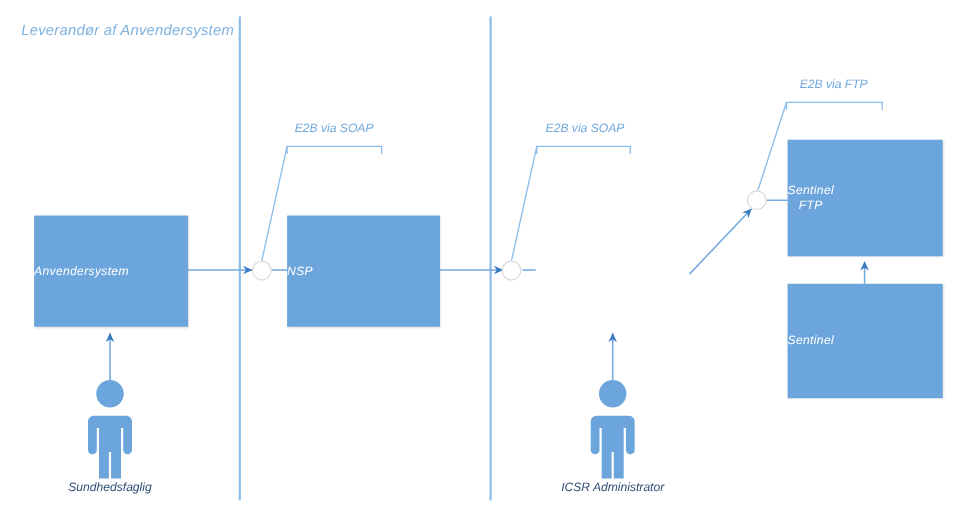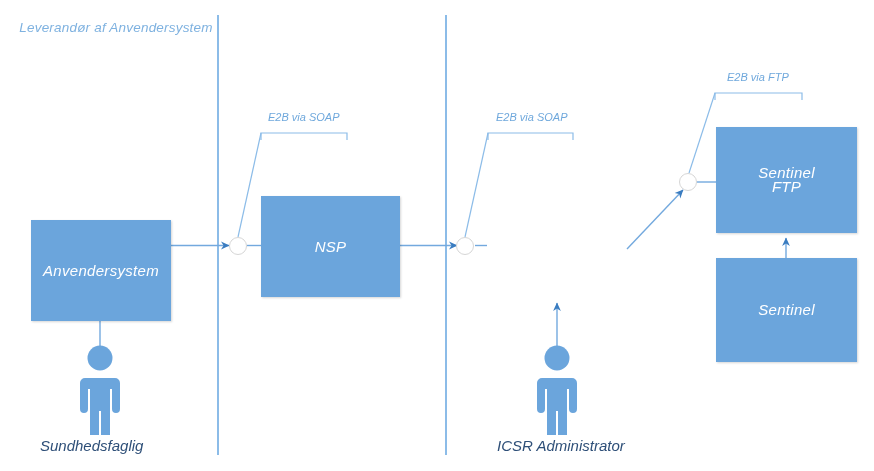--- a/index.html
+++ b/index.html
@@ -27,34 +27,35 @@
     position:absolute;
     width:1.6px;
     background:#8CBCE8;
   }
   .node{
     position:absolute;
     background:#6BA5DC;
     box-shadow:0.8px 0.8px 2px rgba(0,0,0,0.16);
     display:flex;
     align-items:center;
-    justify-content:center;
+    justify-content:flex-start;
     text-align:center;
     color:#ffffff;
-    font-size:15px;
+    font-size:11px;
     line-height:14px;
     letter-spacing:0.3px;
   }
   .node span{display:block;}
   .actor{position:absolute;}
   .actor-label{
     position:absolute;
-    font-size:15px;
+    font-size:11px;
     color:#2E4F78;
     white-space:nowrap;
+    text-align:center;
   }
   .callout-label{
     position:absolute;
     font-size:11px;
     color:#6FA8DC;
     white-space:nowrap;
   }
   svg.overlay{
     position:absolute;
     left:0;top:0;
@@ -119,21 +120,21 @@
     <path class="conn-thin" d="M715,100 L715,93 L802,93 L802,100"></path>
     <line class="conn-thin" x1="715" y1="93" x2="689" y2="173"></line>
   </svg>
 
   <div class="callout-label" style="left:268px;top:111px;">E2B via SOAP</div>
 
   <div class="callout-label" style="left:496px;top:111px;">E2B via SOAP</div>
 
   <div class="callout-label" style="left:727px;top:71px;text-align:right;">E2B via FTP</div>
 
-  <div class="node" style="left:31px;top:196px;width:140px;height:101px;margin-top:24px;">
+  <div class="node" style="left:31px;top:196px;width:140px;height:101px;">
     <div>
       <span>Anvendersystem</span>
     </div>
   </div>
 
   <div class="node" style="left:261px;top:196px;width:139px;height:101px;">
     <div>
       <span>NSP</span>
     </div>
   </div>

